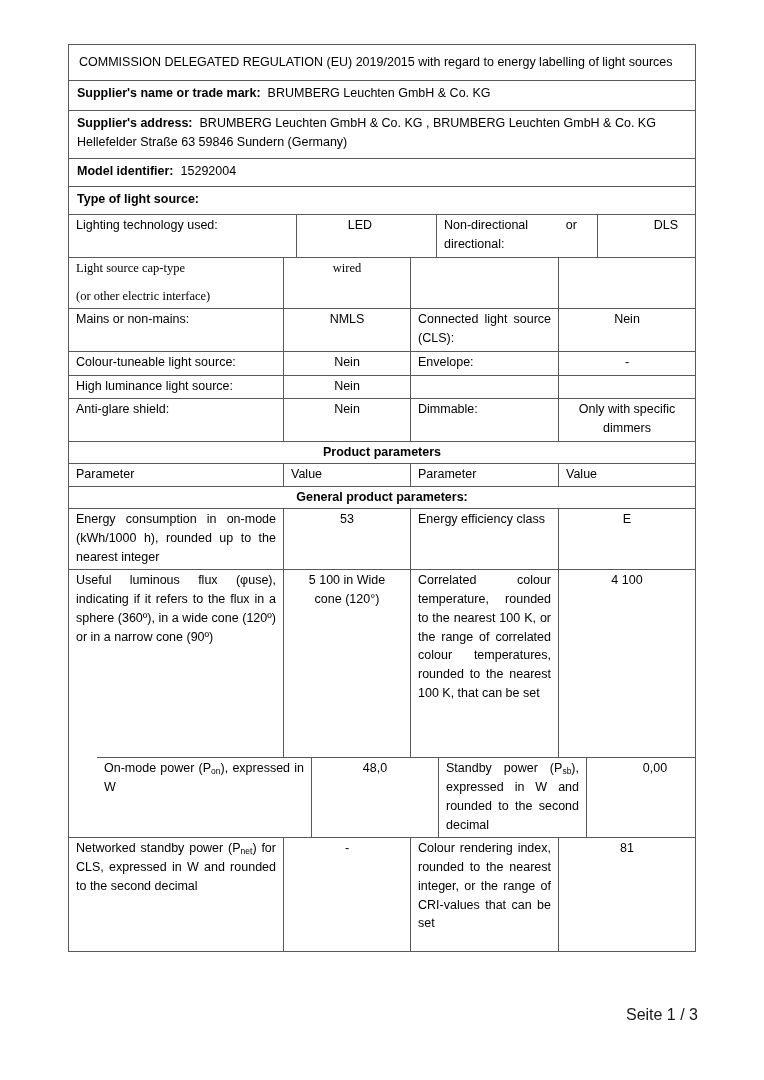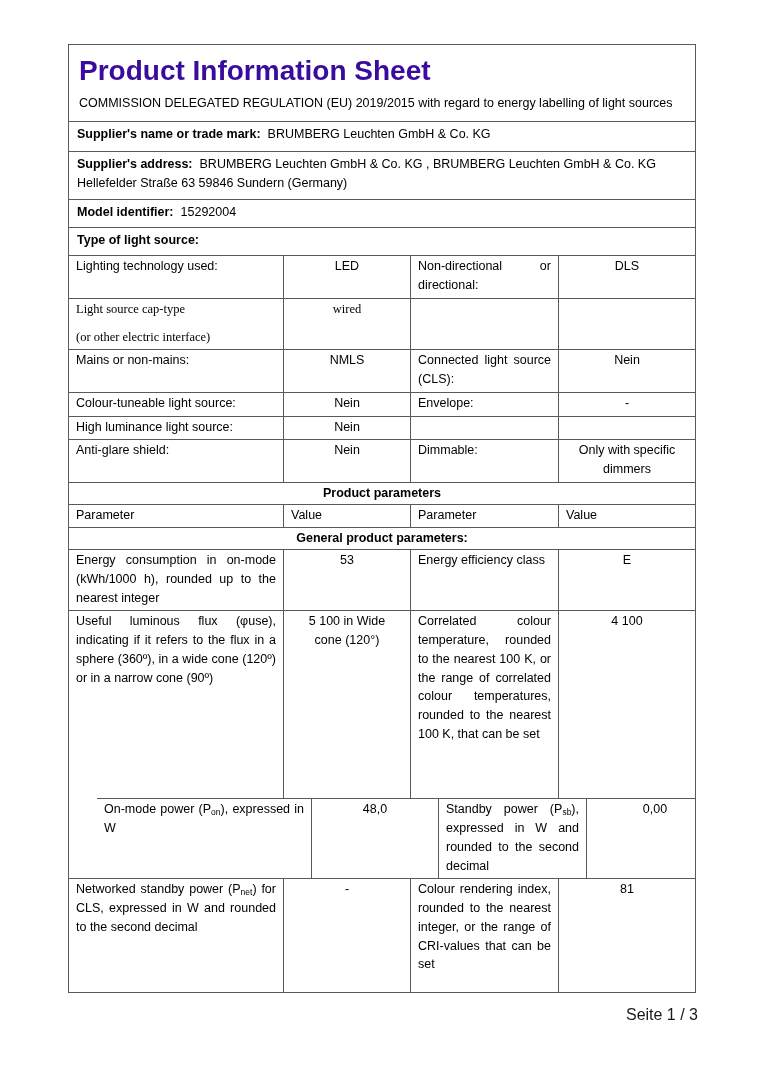--- a/index.html
+++ b/index.html
@@ -64,21 +64,21 @@
   .label-val b { font-weight: bold; margin-top: 48px; }
   .label-val .val { margin-left: 7px; }
   .gap-line { margin-top: 9px; }
   .wrap-narrow { display: inline-block; max-width: 102px; }
   .wrap-flux { display: inline-block; max-width: 92px; }
   
   .r-supname { min-height: 30px; }
   .r-supaddr { min-height: 48px; }
   .r-model   { min-height: 28px; }
   .r-type    { min-height: 28px; }
-  .r-t1 { min-height: 42px; }
+  .r-t1 { min-height: 42px; gap: 13px; }
   .r-t2 { min-height: 44px; font-family: Liberation Serif, serif; }
   .r-t3 { min-height: 41px; }
   .r-t4 { min-height: 21px; }
   .r-t5 { min-height: 21px; }
   .r-t6 { min-height: 41px; }
   .r-pp   { min-height: 21px; padding-top: 1px; padding-bottom: 1px; }
   .r-cols { min-height: 22px; }
   .r-gpp  { min-height: 21px; padding-top: 1px; padding-bottom: 1px; }
   .r-g1 { min-height: 59px; }
   .r-g2 { min-height: 188px; }
@@ -91,21 +91,20 @@
     font-size: 16px;
     color: #1a1a1a;
   }
 </style>
 </head>
 <body>
 
 <div class="sheet">
 
   <div class="row titleblock">
-    <div class="doc-title" style="color: rgb(58, 12, 158);">Product Information Sheet</div>
     <div class="doc-subtitle">COMMISSION DELEGATED REGULATION (EU) 2019/2015 with regard to energy labelling of light sources</div>
   </div>
 
   <div class="row full label-val r-supname">
     <b>Supplier's name or trade mark:</b><span class="val">BRUMBERG Leuchten GmbH &amp; Co. KG</span>
   </div>
 
   <div class="row full label-val r-supaddr">
     <b>Supplier's address:</b><span class="val">BRUMBERG Leuchten GmbH &amp; Co. KG , BRUMBERG Leuchten GmbH &amp; Co. KG Hellefelder Straße 63 59846 Sundern (Germany)</span>
   </div>

